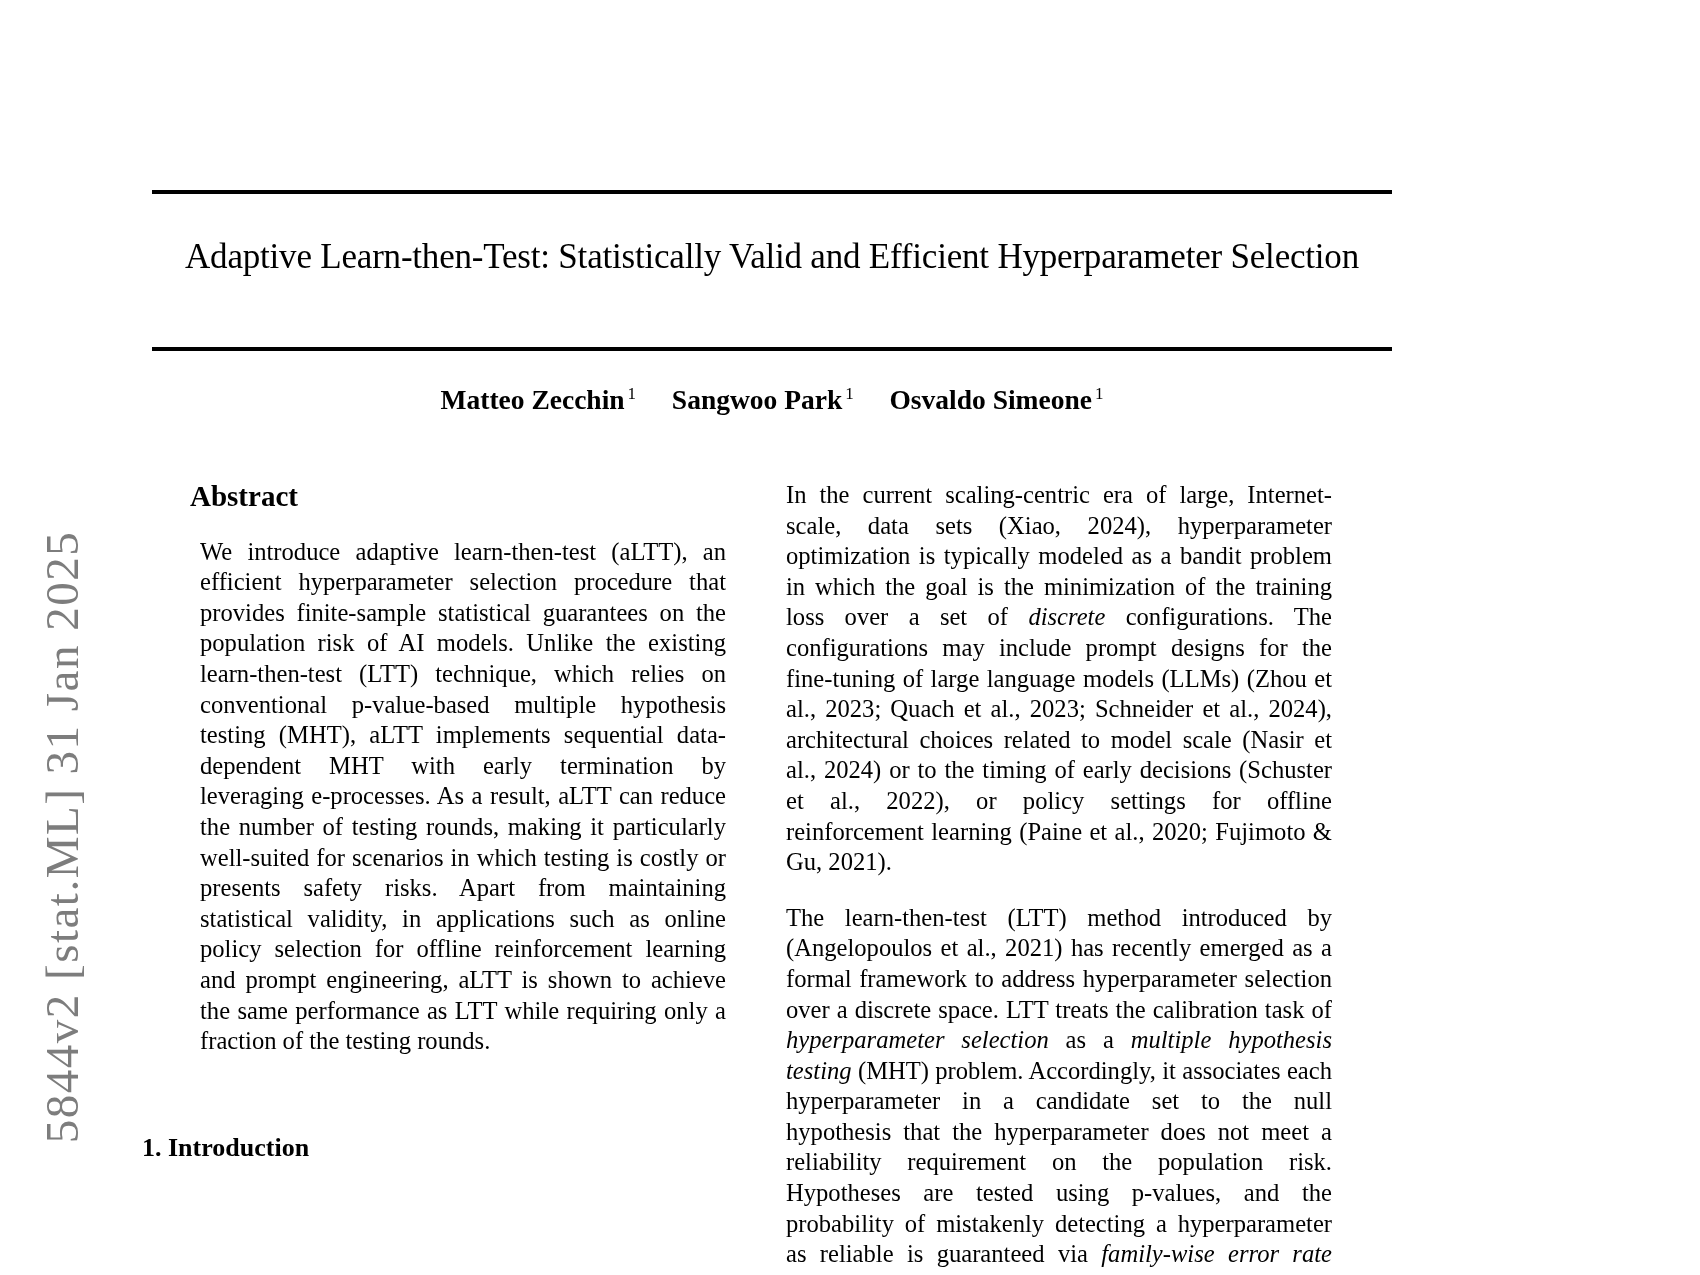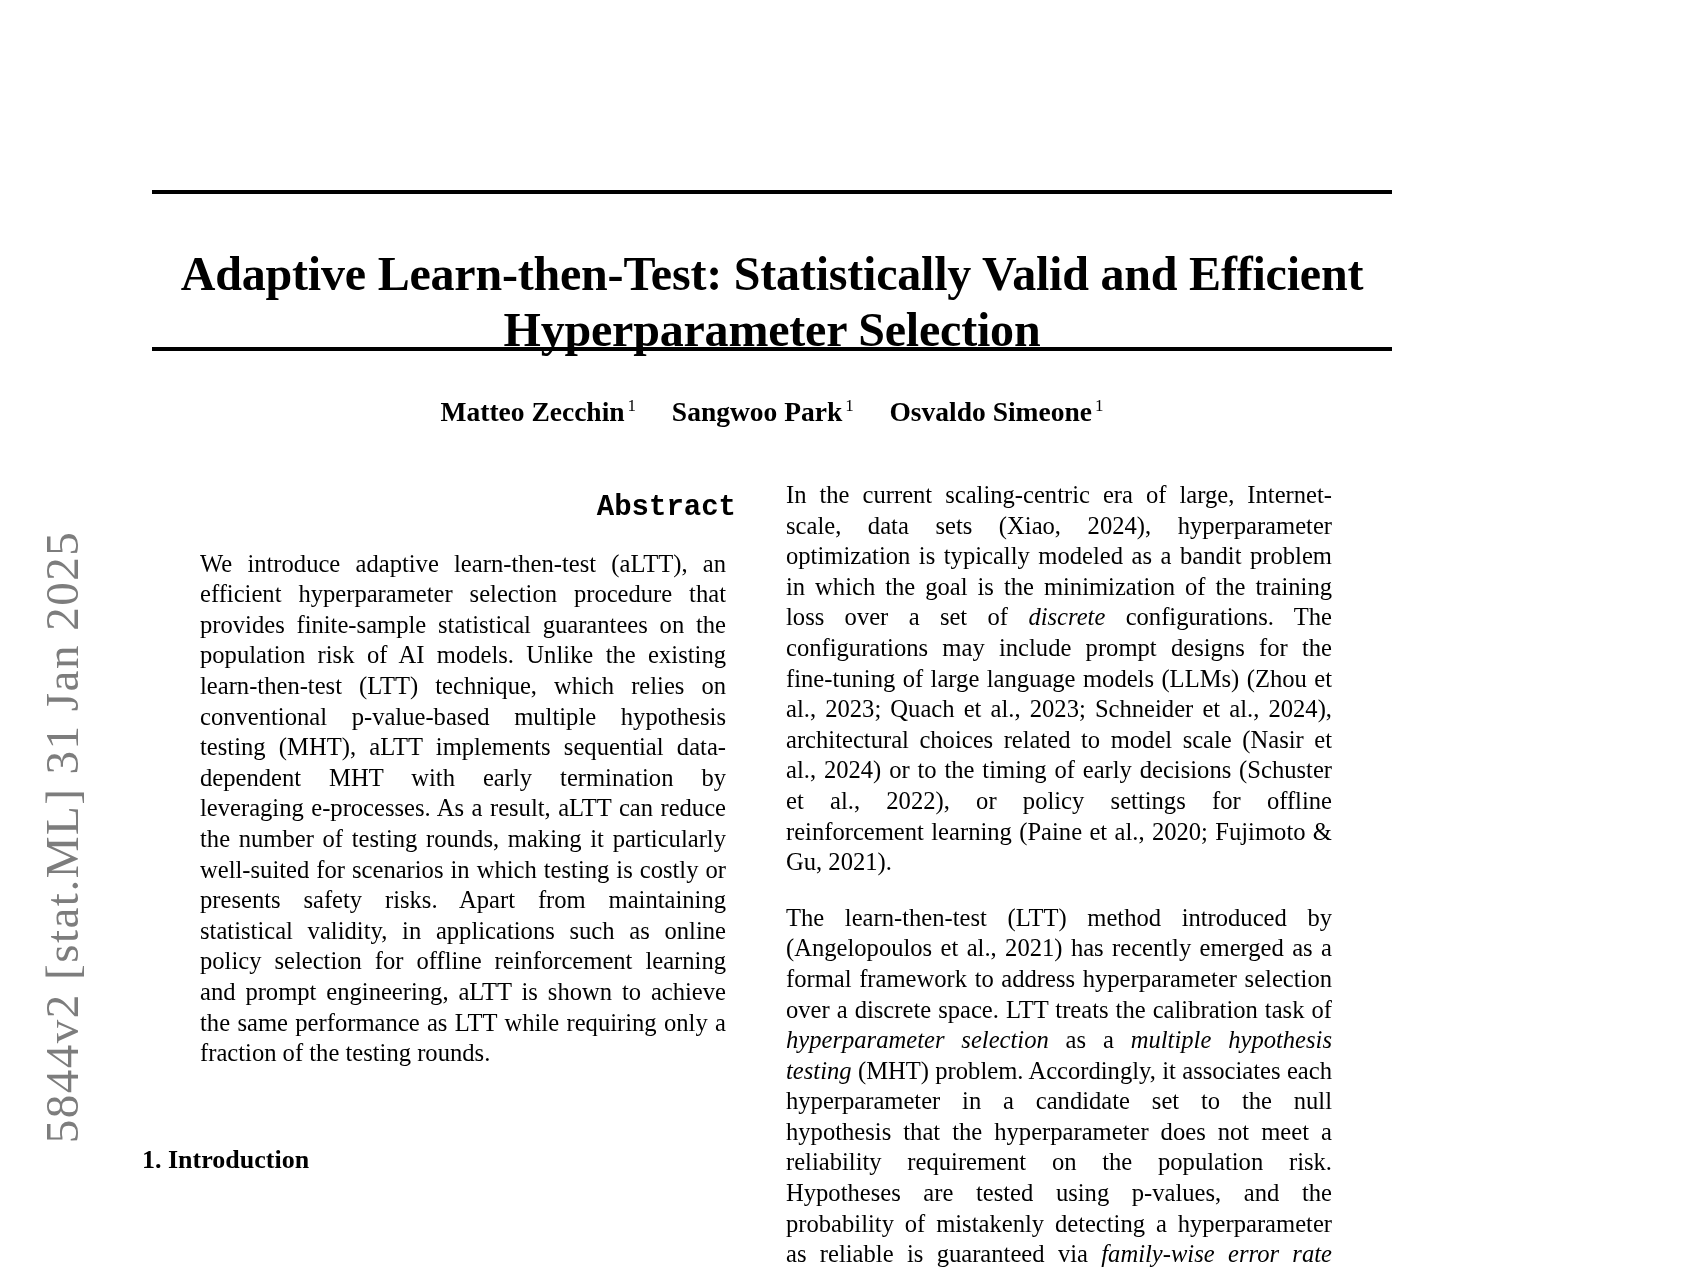--- a/index.html
+++ b/index.html
@@ -50,30 +50,30 @@
   }
   #rule-top { top: 190px; }
   #rule-bottom { top: 347px; }
 
   #paper-title {
     position: absolute;
     left: 0;
     top: 214px;
     width: 1240px;
     text-align: center;
-    font-size: 48px;
-    font-weight: bold;
+    font-size: 35px;
+    font-weight: normal;
     line-height: 1.17;
     letter-spacing: -0.2px;
   }
 
   #author-line {
     position: absolute;
     left: 0;
-    top: 396px;
+    top: 384px;
     width: 1240px;
     text-align: center;
     font-size: 27.5px;
     font-weight: bold;
   }
   #author-line .author { white-space: nowrap; }
   #author-line .sep { display: inline-block; width: 22px; }
   .aff {
     font-size: 17px;
     font-weight: normal;
@@ -89,25 +89,24 @@
     font-size: 24.6px;
     line-height: 30.6px;
     text-align: justify;
     text-justify: inter-word;
     hyphens: manual;
   }
   #col-left  { left: 38px; }
   #col-right { left: 634px; }
 
   #abstract-heading {
-    text-align: right;
+    text-align: left;
     font-size: 29px;
     font-weight: bold;
-    margin: 13px 0 25px 0;
-    font-family: Liberation Mono, monospace;
+    margin: 1px 0 25px 0;
   }
 
   #abstract-body {
     margin: 4px;
     padding: 0 6px;
   }
 
   #intro-heading {
     margin: 76px 0 0 -48px;
     font-size: 26px;

